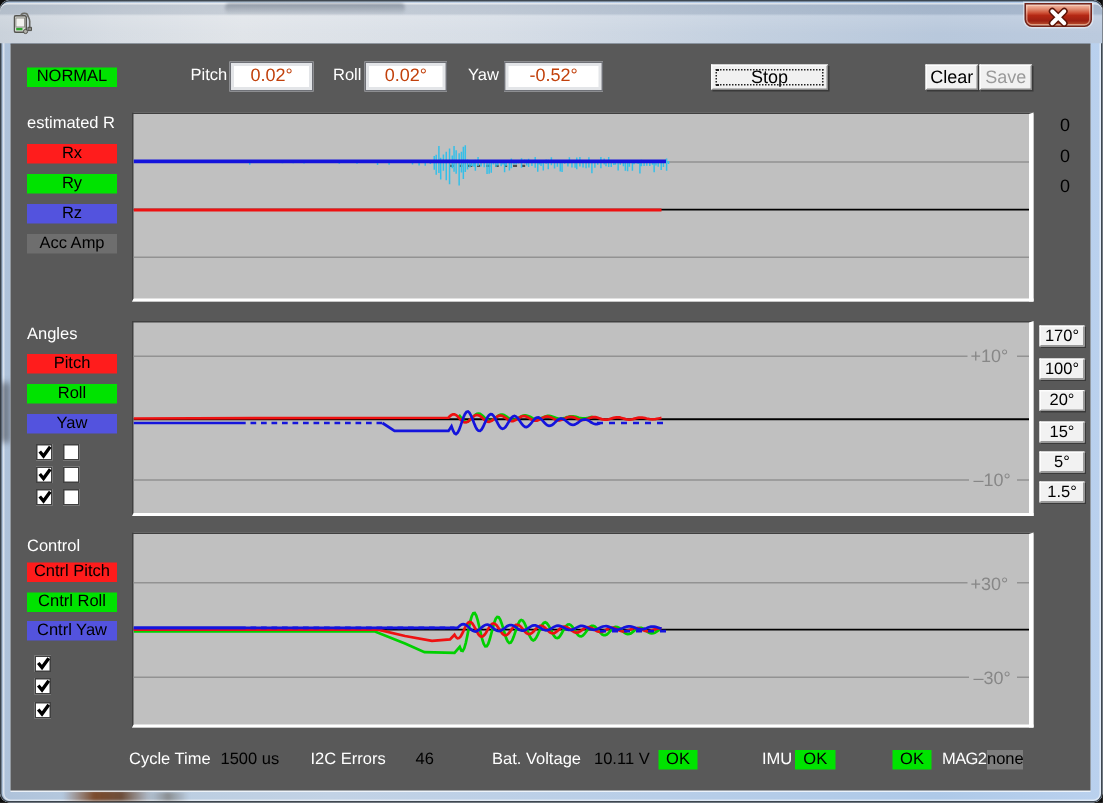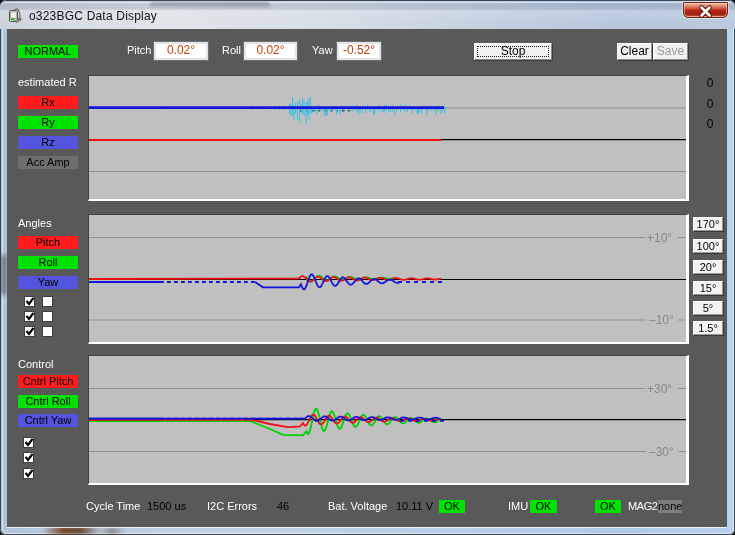--- a/index.html
+++ b/index.html
@@ -48,37 +48,36 @@
  <div id="title">
   <div id="smudge"></div>
   <svg id="ticon" width="15" height="16" viewBox="0 0 15 16">
     <rect x="0.5" y="2.5" width="8" height="11" rx="1" fill="#d8d8d4" stroke="#55554f"></rect>
     <rect x="1.6" y="4" width="5.8" height="6" fill="#f2f2ee" stroke="#8a8a84" stroke-width="0.6"></rect>
     <rect x="1.8" y="10.6" width="4.2" height="1.6" fill="#2fa52f"></rect>
     <path d="M5 2.5 C5 0.6 9 0.4 9.4 2 C9.8 3.6 10.8 4.2 10.8 6.2 L10.8 10.5" fill="none" stroke="#6a6a64" stroke-width="1.1"></path>
     <path d="M9.6 10.2 h2.4 v2.2 h-2.4 z" fill="#8a8a84" stroke="#4a4a44" stroke-width="0.6"></path>
     <circle cx="8" cy="13" r="1.4" fill="#b0b0aa" stroke="#4a4a44" stroke-width="0.6"></circle>
   </svg>
-  <div id="ttext">o323BGC Data Display</div>
   <div id="close">
         <svg width="43" height="15" viewBox="0 0 43 15" style="position:absolute;left:0;top:1px;">
    <path d="M17.5 3.5 L25.5 11.5 M25.5 3.5 L17.5 11.5" stroke="#5c1408" stroke-width="4.6" stroke-linecap="round"></path>
    <path d="M17.5 3.5 L25.5 11.5 M25.5 3.5 L17.5 11.5" stroke="#ffffff" stroke-width="2.6" stroke-linecap="round"></path>
   </svg>
       </div>
  </div>
  <div id="client"></div>
 
  <div class="btn" style="left:18px;top:45px;background:#00e300;">NORMAL</div>
  <div class="lbl" style="left:127px;top:44px;">Pitch</div>
  <div class="tbox" style="left:153px;width:56px;">0.02°</div>
  <div class="lbl" style="left:222px;top:44px;">Roll</div>
  <div class="tbox" style="left:243px;width:55px;">0.02°</div>
  <div class="lbl" style="left:312px;top:44px;">Yaw</div>
- <div class="tbox" style="left:336px;width:46px;">-0.52°</div>
+ <div class="tbox" style="left:336px;width:66px;">-0.52°</div>
  <div class="pbtn" style="left:474px;top:43px;width:78px;height:17px;line-height:15px;">
    <div style="position:absolute;inset:2px;border:1px dotted #222;"></div>Stop</div>
  <div class="pbtn" style="left:617px;top:43px;width:35px;height:17px;line-height:15px;">Clear</div>
  <div class="pbtn" style="left:653px;top:43px;width:35px;height:17px;line-height:15px;color:#9a9a9a;">Save</div>
 
  <div class="lbl" style="left:18px;top:76px;">estimated R</div>
  <div class="btn" style="top:96px;background:#ff1c1c;">Rx</div>
  <div class="btn" style="top:116px;background:#00e300;">Ry</div>
  <div class="btn" style="top:136px;background:#5353de;">Rz</div>
  <div class="btn" style="top:156px;background:#6e6e6e;">Acc Amp</div>

